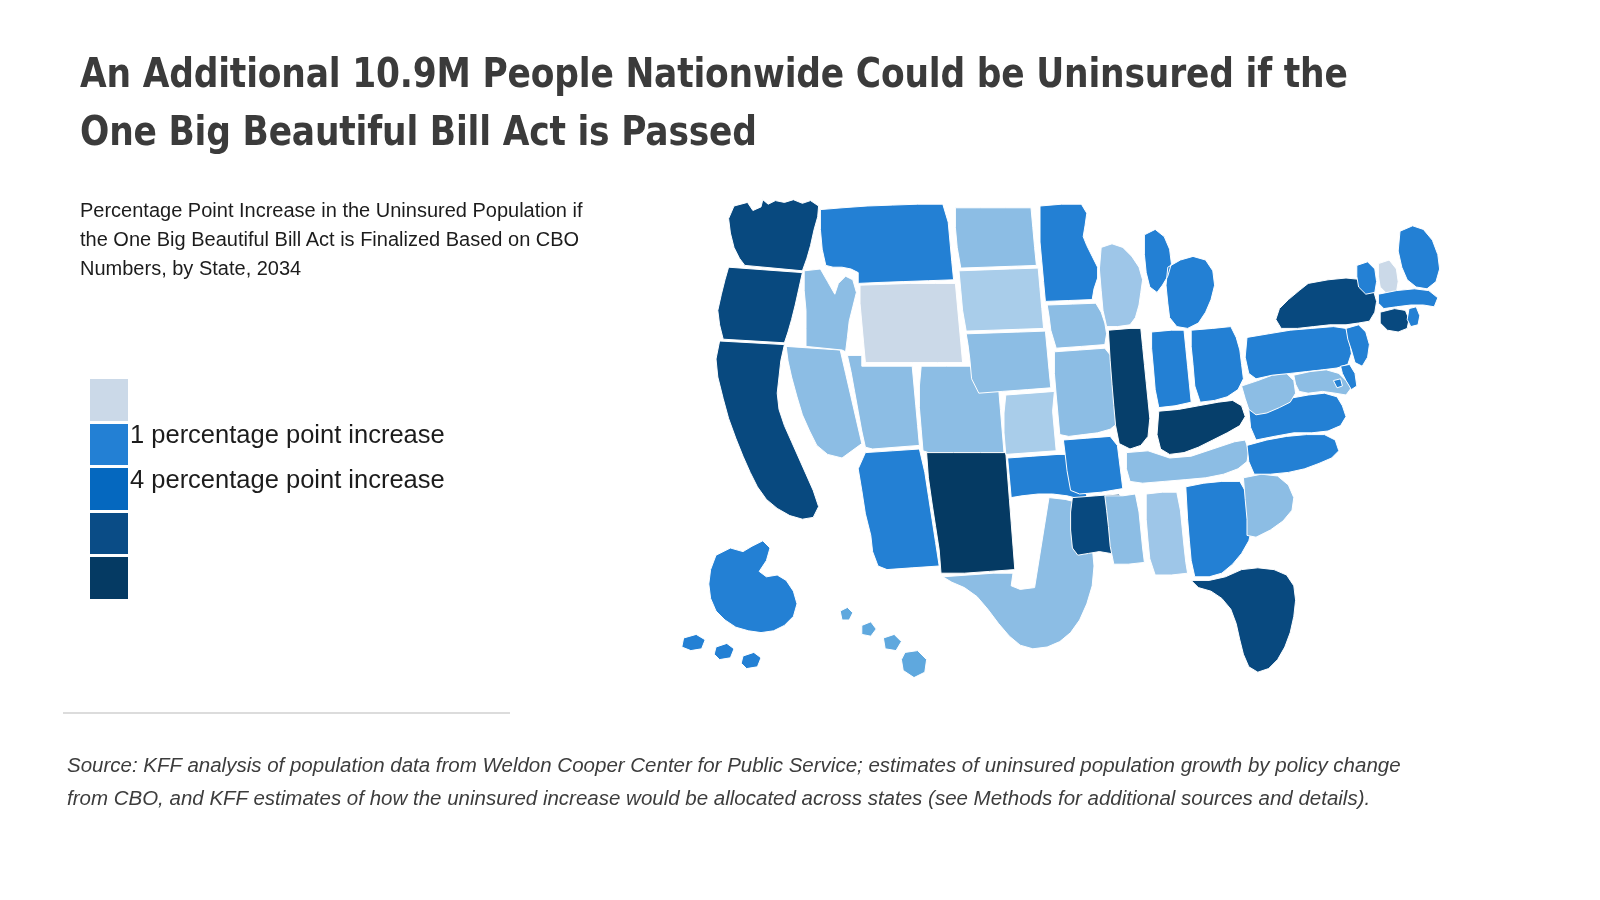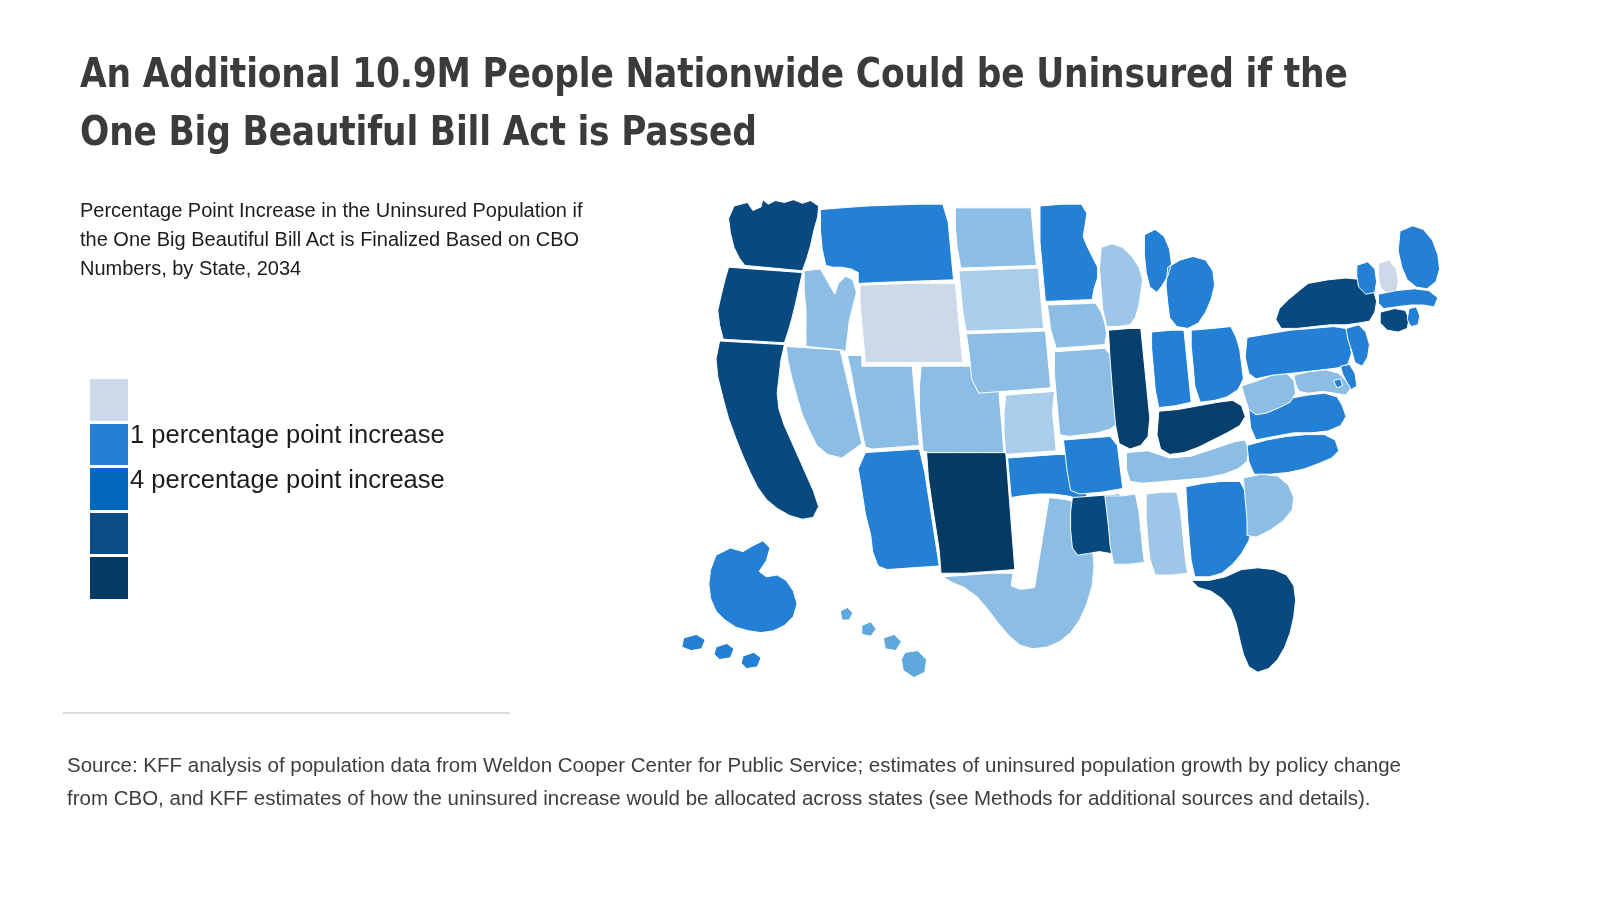--- a/index.html
+++ b/index.html
@@ -85,20 +85,21 @@
 
   
   #source {
     position: absolute;
     left: 67px; top: 748px;
     width: 1340px;
     font-size: 20.5px;
     line-height: 1.62;
     color: #3d3d3d;
     font-weight: 400;
+    font-style: italic;
   }
 
   
   #map-wrap {
     position: absolute;
     left: 618px; top: 170px;
     width: 880px; height: 540px;
   }
   #usmap { display: block; width: 880px; height: 540px; }
   #usmap path { stroke: #ffffff; stroke-width: 1.1; stroke-linejoin: round; }

